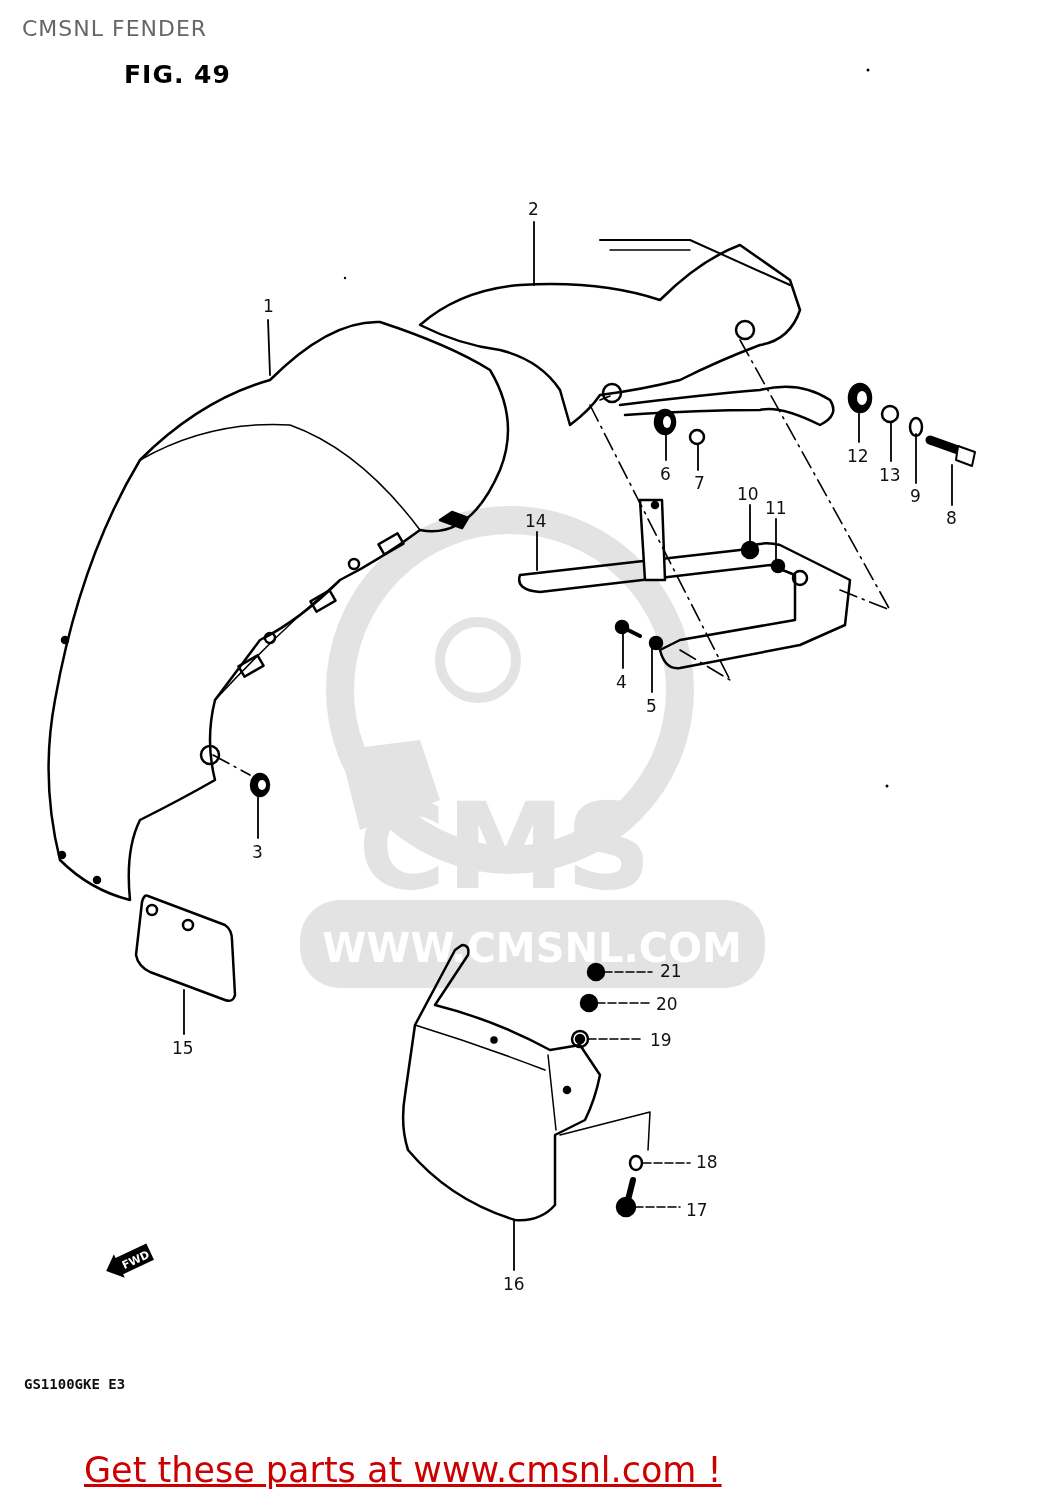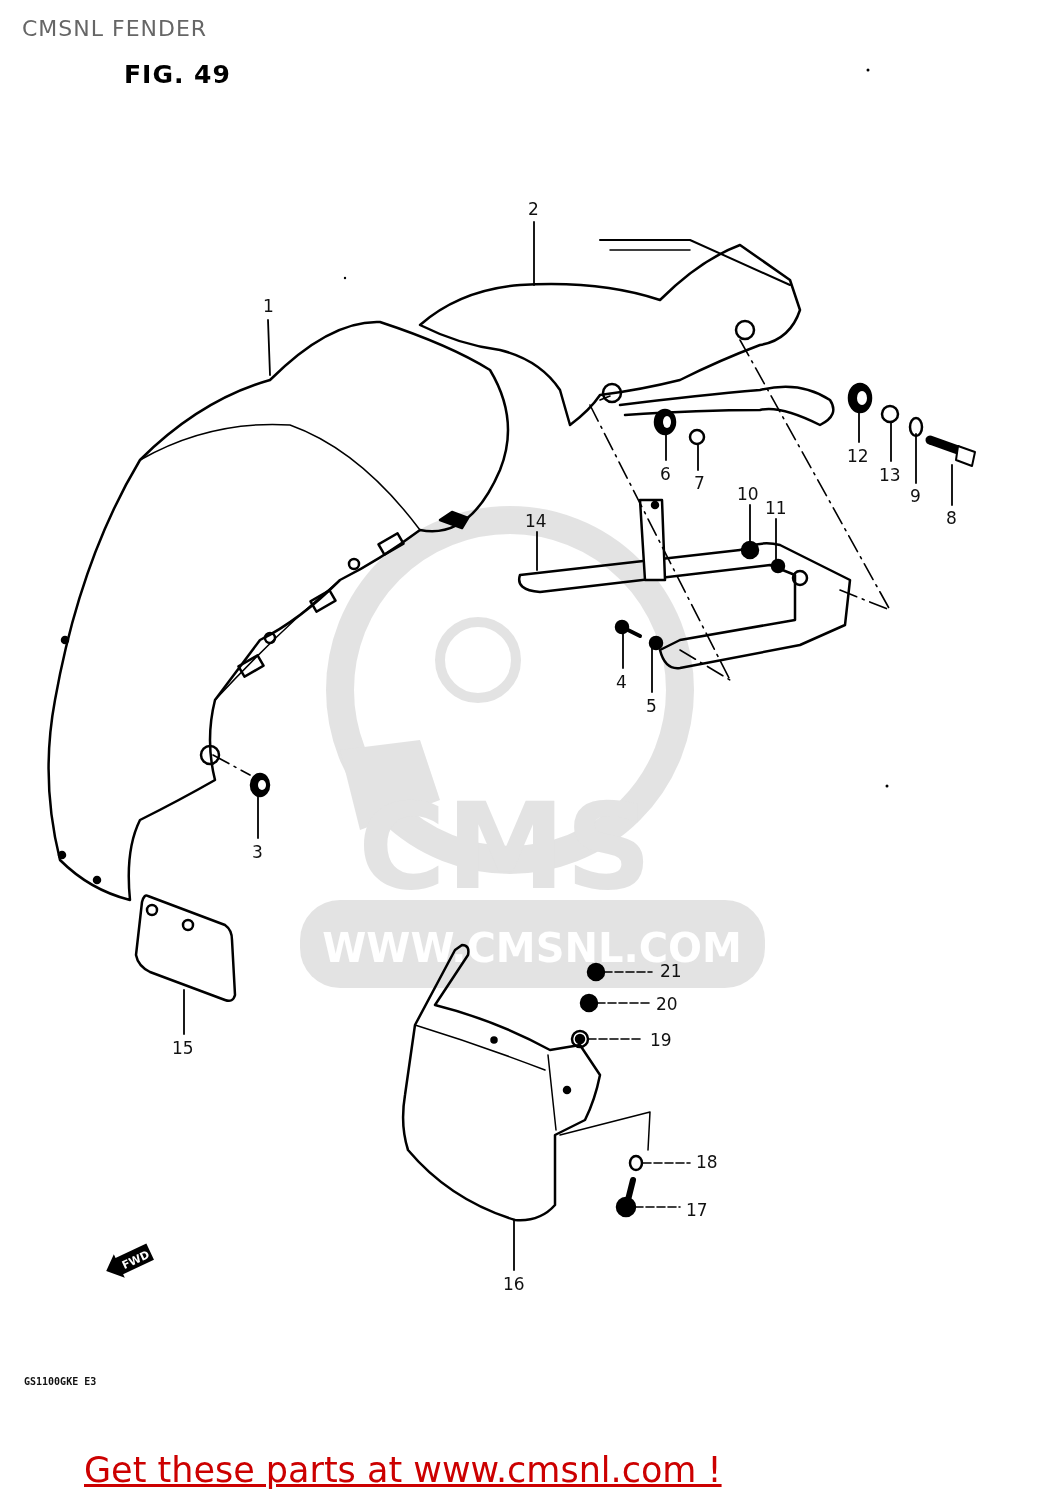--- a/index.html
+++ b/index.html
@@ -1,21 +1,21 @@
 <!DOCTYPE html>
 <html><head>
 <meta charset="utf-8">
 <style>
   html, body { margin: 0; padding: 0; background: #ffffff; }
   body { width: 1048px; height: 1500px; position: relative; overflow: hidden; font-family: "DejaVu Sans", sans-serif; }
   .page-title { position: absolute; left: 22px; top: 16px; font-size: 22px; color: #666666; letter-spacing: 1px; font-family: "DejaVu Sans", sans-serif; }
   .fig-label { position: absolute; left: 116px; top: 60px; font-size: 25px; font-weight: bold; color: #000; font-family: "DejaVu Sans", sans-serif; letter-spacing: 1px; margin-left: 8px; }
   .diagram { position: absolute; left: 0; top: 0; width: 1048px; height: 1500px; }
   .part-label { font-family: "DejaVu Sans", sans-serif; font-size: 17px; fill: #111; }
-  .model-code { position: absolute; left: 24px; top: 1376px; font-size: 10px; color: #111; font-family: "DejaVu Sans Mono", monospace; font-weight: bold; text-align: right; }
+  .model-code { position: absolute; left: 24px; top: 1376px; font-size: 14px; color: #111; font-family: "DejaVu Sans Mono", monospace; font-weight: bold; text-align: right; }
   .cta { position: absolute; left: 84px; top: 1450px; font-size: 35px; color: #cc0000; font-family: "DejaVu Sans", sans-serif; white-space: nowrap; text-decoration: underline; }
   .watermark-url { font-family: "DejaVu Sans", sans-serif; font-weight: bold; }
 </style>
 </head>
 <body>
 
 <div class="page-title">CMSNL FENDER</div>
 <div class="fig-label">FIG. 49</div>
 
 <svg class="diagram" viewBox="0 0 1048 1500" xmlns="http://www.w3.org/2000/svg">

